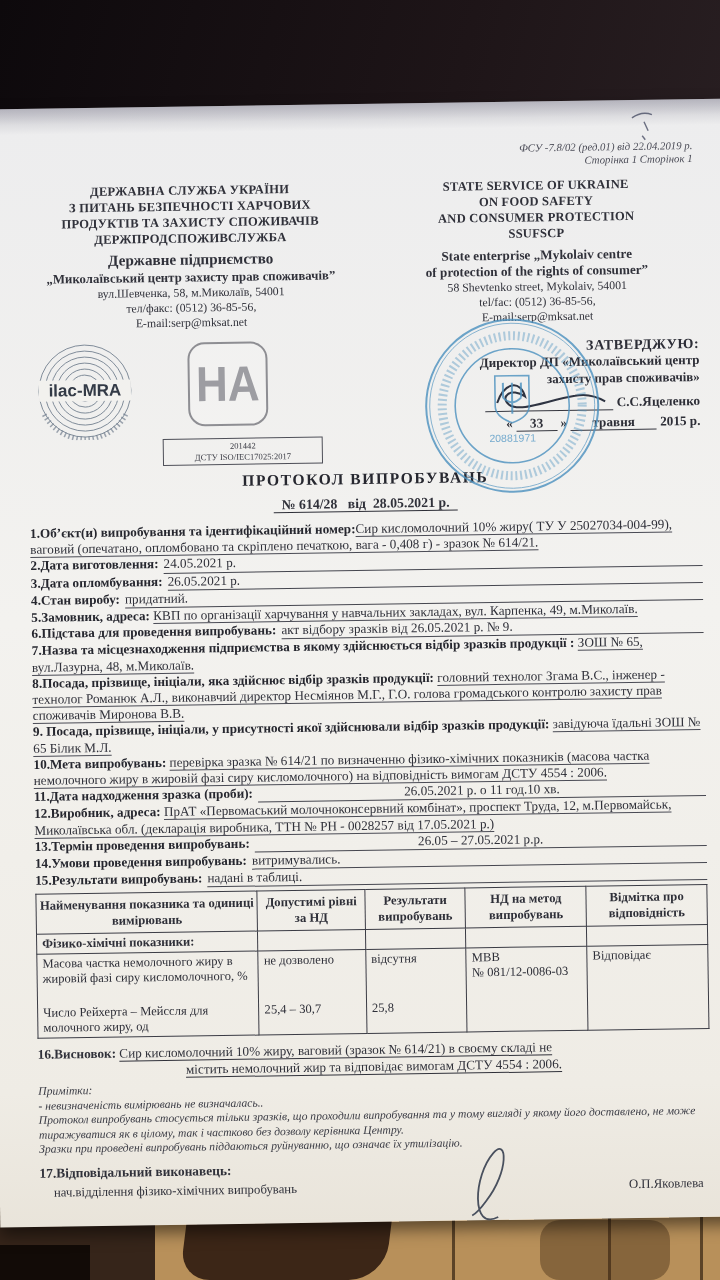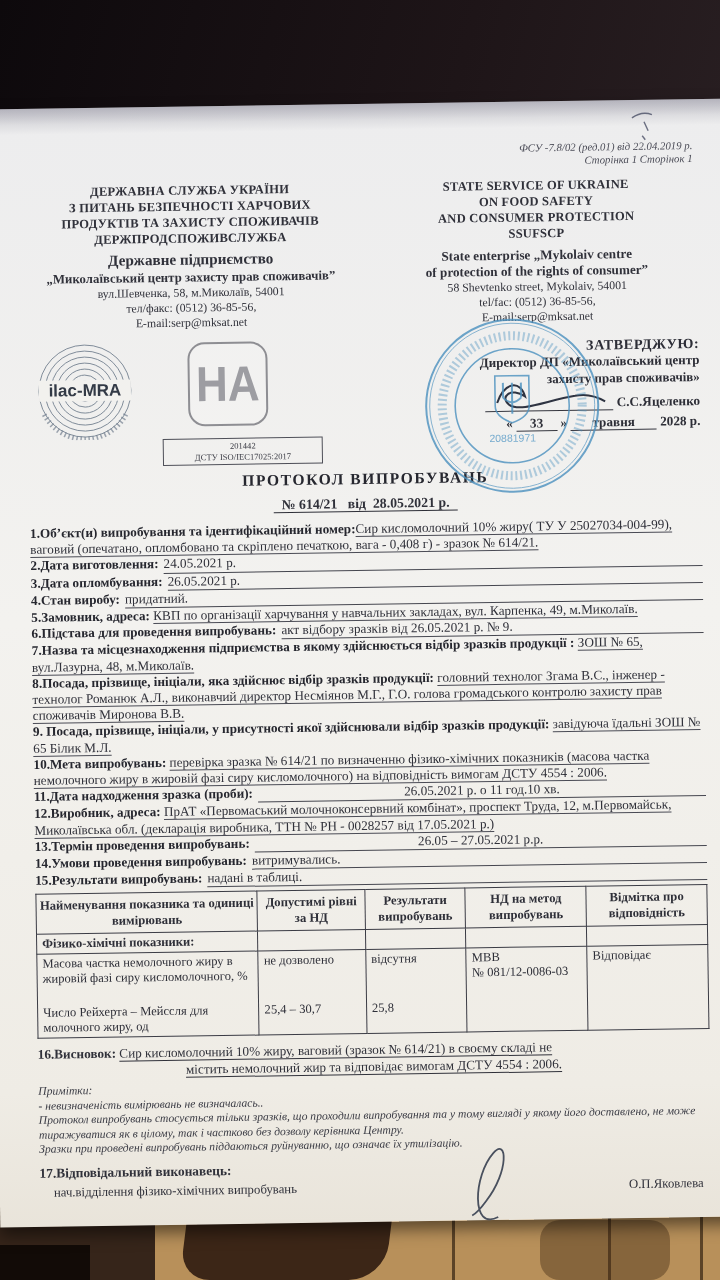--- a/index.html
+++ b/index.html
@@ -184,21 +184,21 @@
                 <path d="M6,26 c8,-22 24,-22 28,-6 c-14,-10 -26,0 -16,8 c12,8 38,-4 66,-8 c10,-2 20,0 30,6" fill="none" stroke="#2f3442" stroke-width="2"></path>
               </svg>
             </span>
             <span class="signer">С.С.Яцеленко</span>
           </div>
           <div class="daterow">
             <span>«</span>
             <span class="u">33</span>
             <span>»</span>
             <span class="um">травня</span>
-            <span>2028 р.</span>
+            <span>2015 р.</span>
           </div>
         </div>
 
         <svg class="stamp" width="180" height="180" viewBox="0 0 180 180">
           <g fill="none" stroke="#4f93c0">
             <circle cx="90" cy="90" r="86" stroke-width="2"></circle>
             <circle cx="90" cy="90" r="82.5" stroke-width=".8"></circle>
             <circle cx="90" cy="90" r="57" stroke-width="1.6"></circle>
             <circle cx="90" cy="90" r="70" stroke-width="9" stroke-dasharray="2 2.8" opacity=".5"></circle>
             <path d="M73,60 h34 v30 q0,11 -17,17 q-17,-6 -17,-17 z" stroke-width="1.6"></path>
@@ -210,21 +210,21 @@
                 <path d="M90,91 v7"></path>
             </g>
           </g>
           <text x="90" y="126" text-anchor="middle" font-family="Liberation Sans,sans-serif" font-size="10.5" fill="#5b9cc7">20881971</text>
         </svg>
       </div>
 
       <div class="title">ПРОТОКОЛ ВИПРОБУВАНЬ</div>
 
       <div class="numline">
-        <span class="nl"><span>№ 614/21</span>&nbsp;&nbsp;&nbsp;<span>від</span>&nbsp;&nbsp;<span>28.05.2021 р.</span></span>
+        <span class="nl"><span>№ 614/28</span>&nbsp;&nbsp;&nbsp;<span>від</span>&nbsp;&nbsp;<span>28.05.2021 р.</span></span>
       </div>
 
       <div class="items">
         <div class="item"><span class="lbl">1.Об’єкт(и) випробування та ідентифікаційний номер:</span><span class="val">Сир кисломолочний 10% жиру( ТУ У 25027034-004-99), ваговий (опечатано, опломбовано та скріплено печаткою, вага -  0,408 г)   - зразок № 614/21.</span></div>
         <div class="item fl">
             <span class="lbl">2.Дата виготовлення:</span>
             <span class="val">24.05.2021 р.</span>
           </div>
         <div class="item fl">
             <span class="lbl">3.Дата опломбування:</span>

